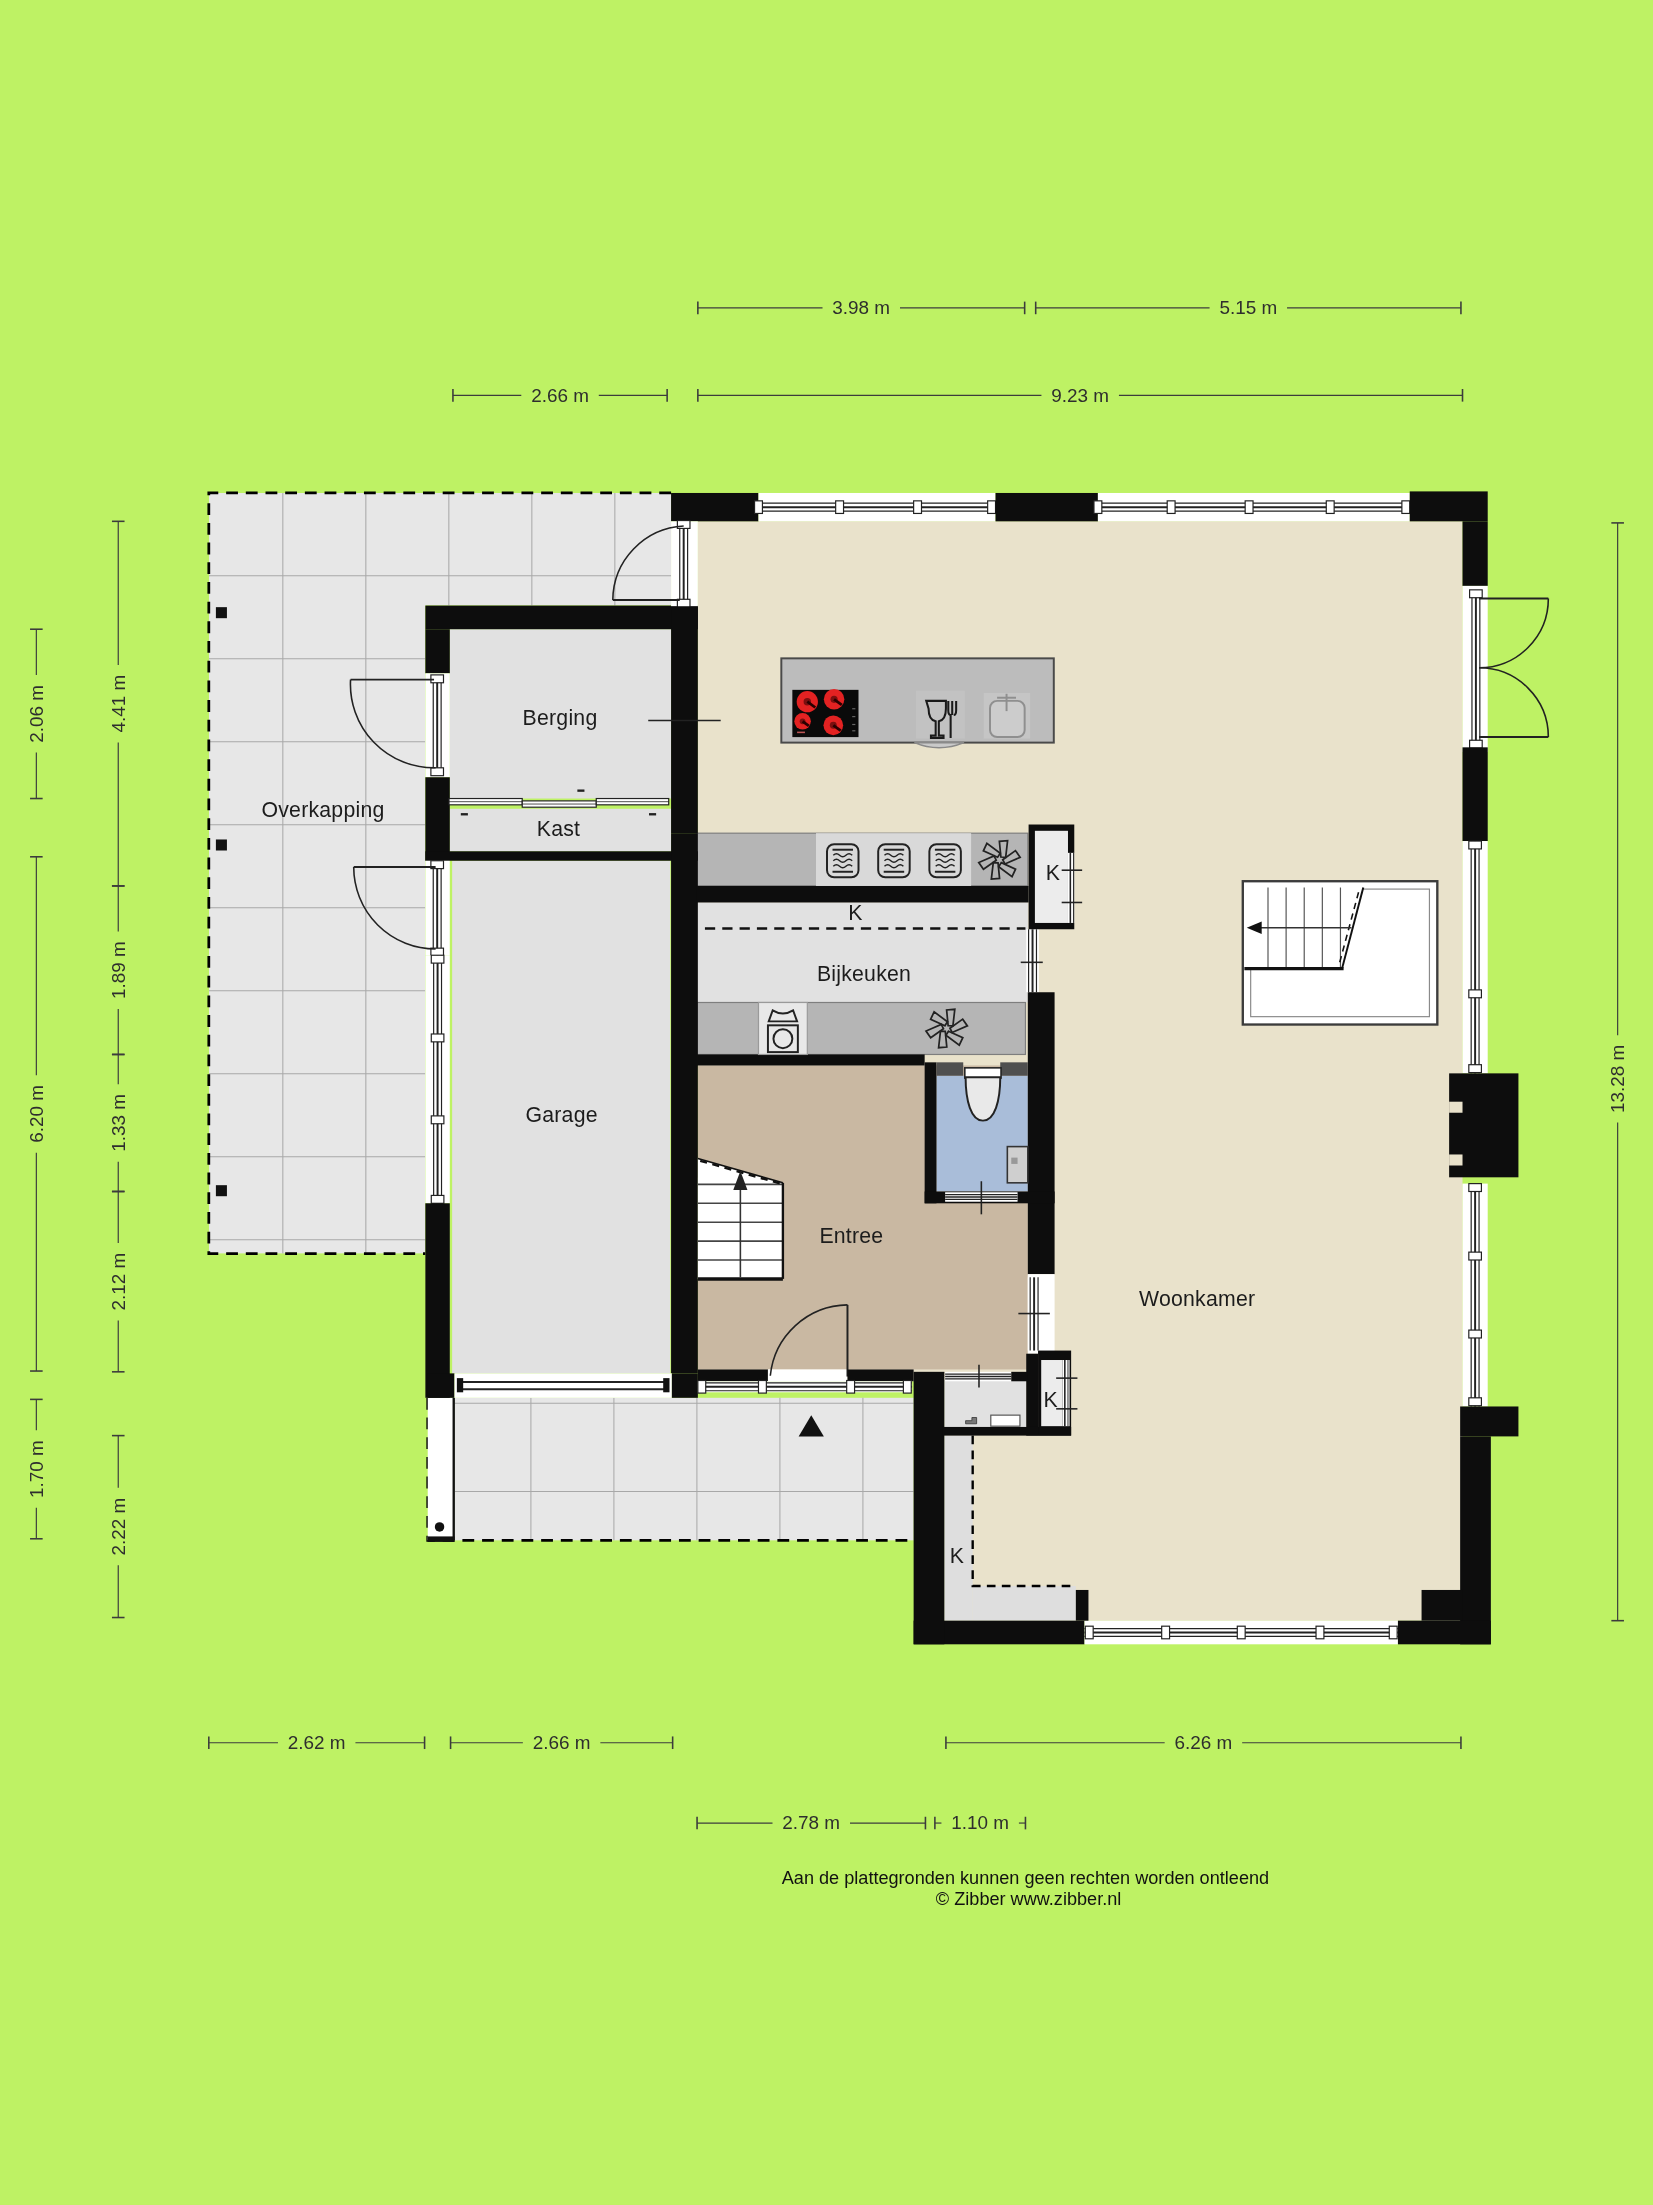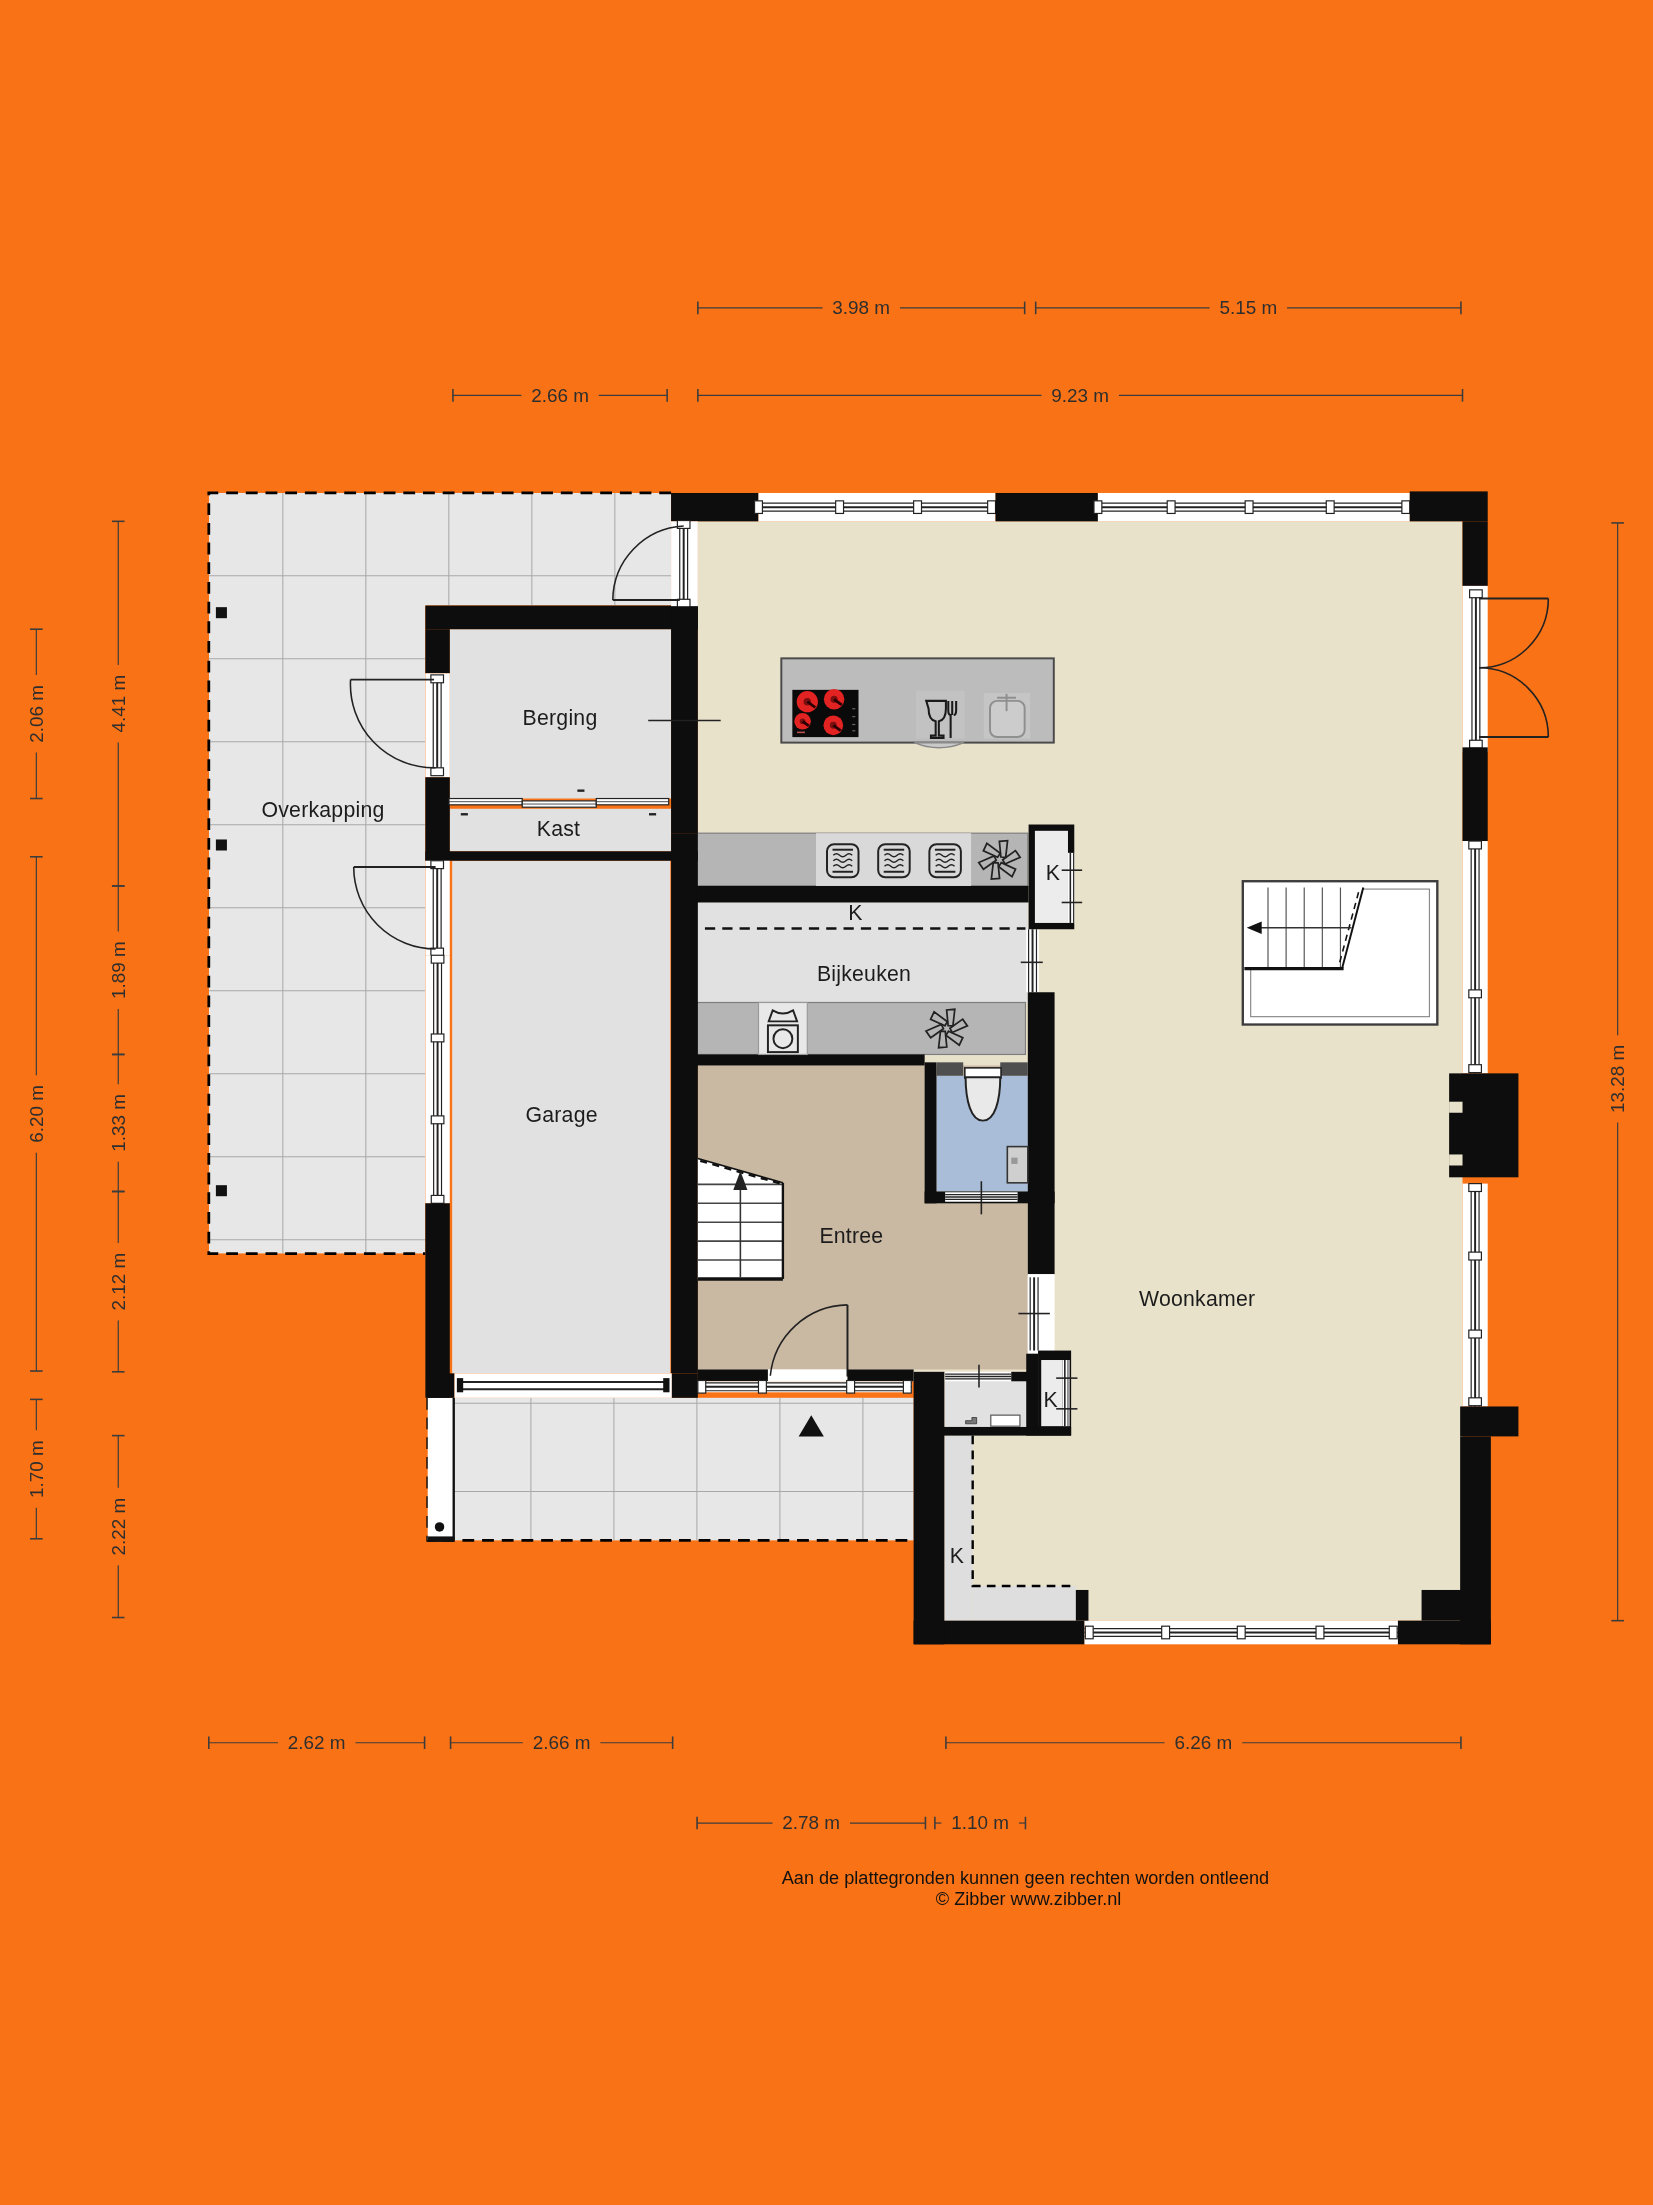--- a/index.html
+++ b/index.html
@@ -1,14 +1,14 @@
 <!DOCTYPE html>
 <html style="font-size:12.6px"><head><meta charset="utf-8"><style>
 html,body{margin:0;padding:0;background:#fff;}
-.wrap{position:relative;width:1654px;height:2205px;background:#f97316;overflow:hidden;}
+.wrap{position:relative;width:1654px;height:2205px;background:#bef264;overflow:hidden;}
 text{font-family:"Liberation Sans",sans-serif;fill:#2e2e2e;}
 .dim{font-size:24px;}
 .room{font-size:27px;letter-spacing:0.3px;fill:#1c1c1c;}
 .foot{font-size:23px;fill:#111;}
 </style></head><body>
 <div class="wrap">
 <svg width="1654" height="2205" viewBox="0 0 2100 2800">
 
 <g>
         <line x1="886" y1="383" x2="886" y2="399" stroke="#3c3c3c" stroke-width="2"></line>

